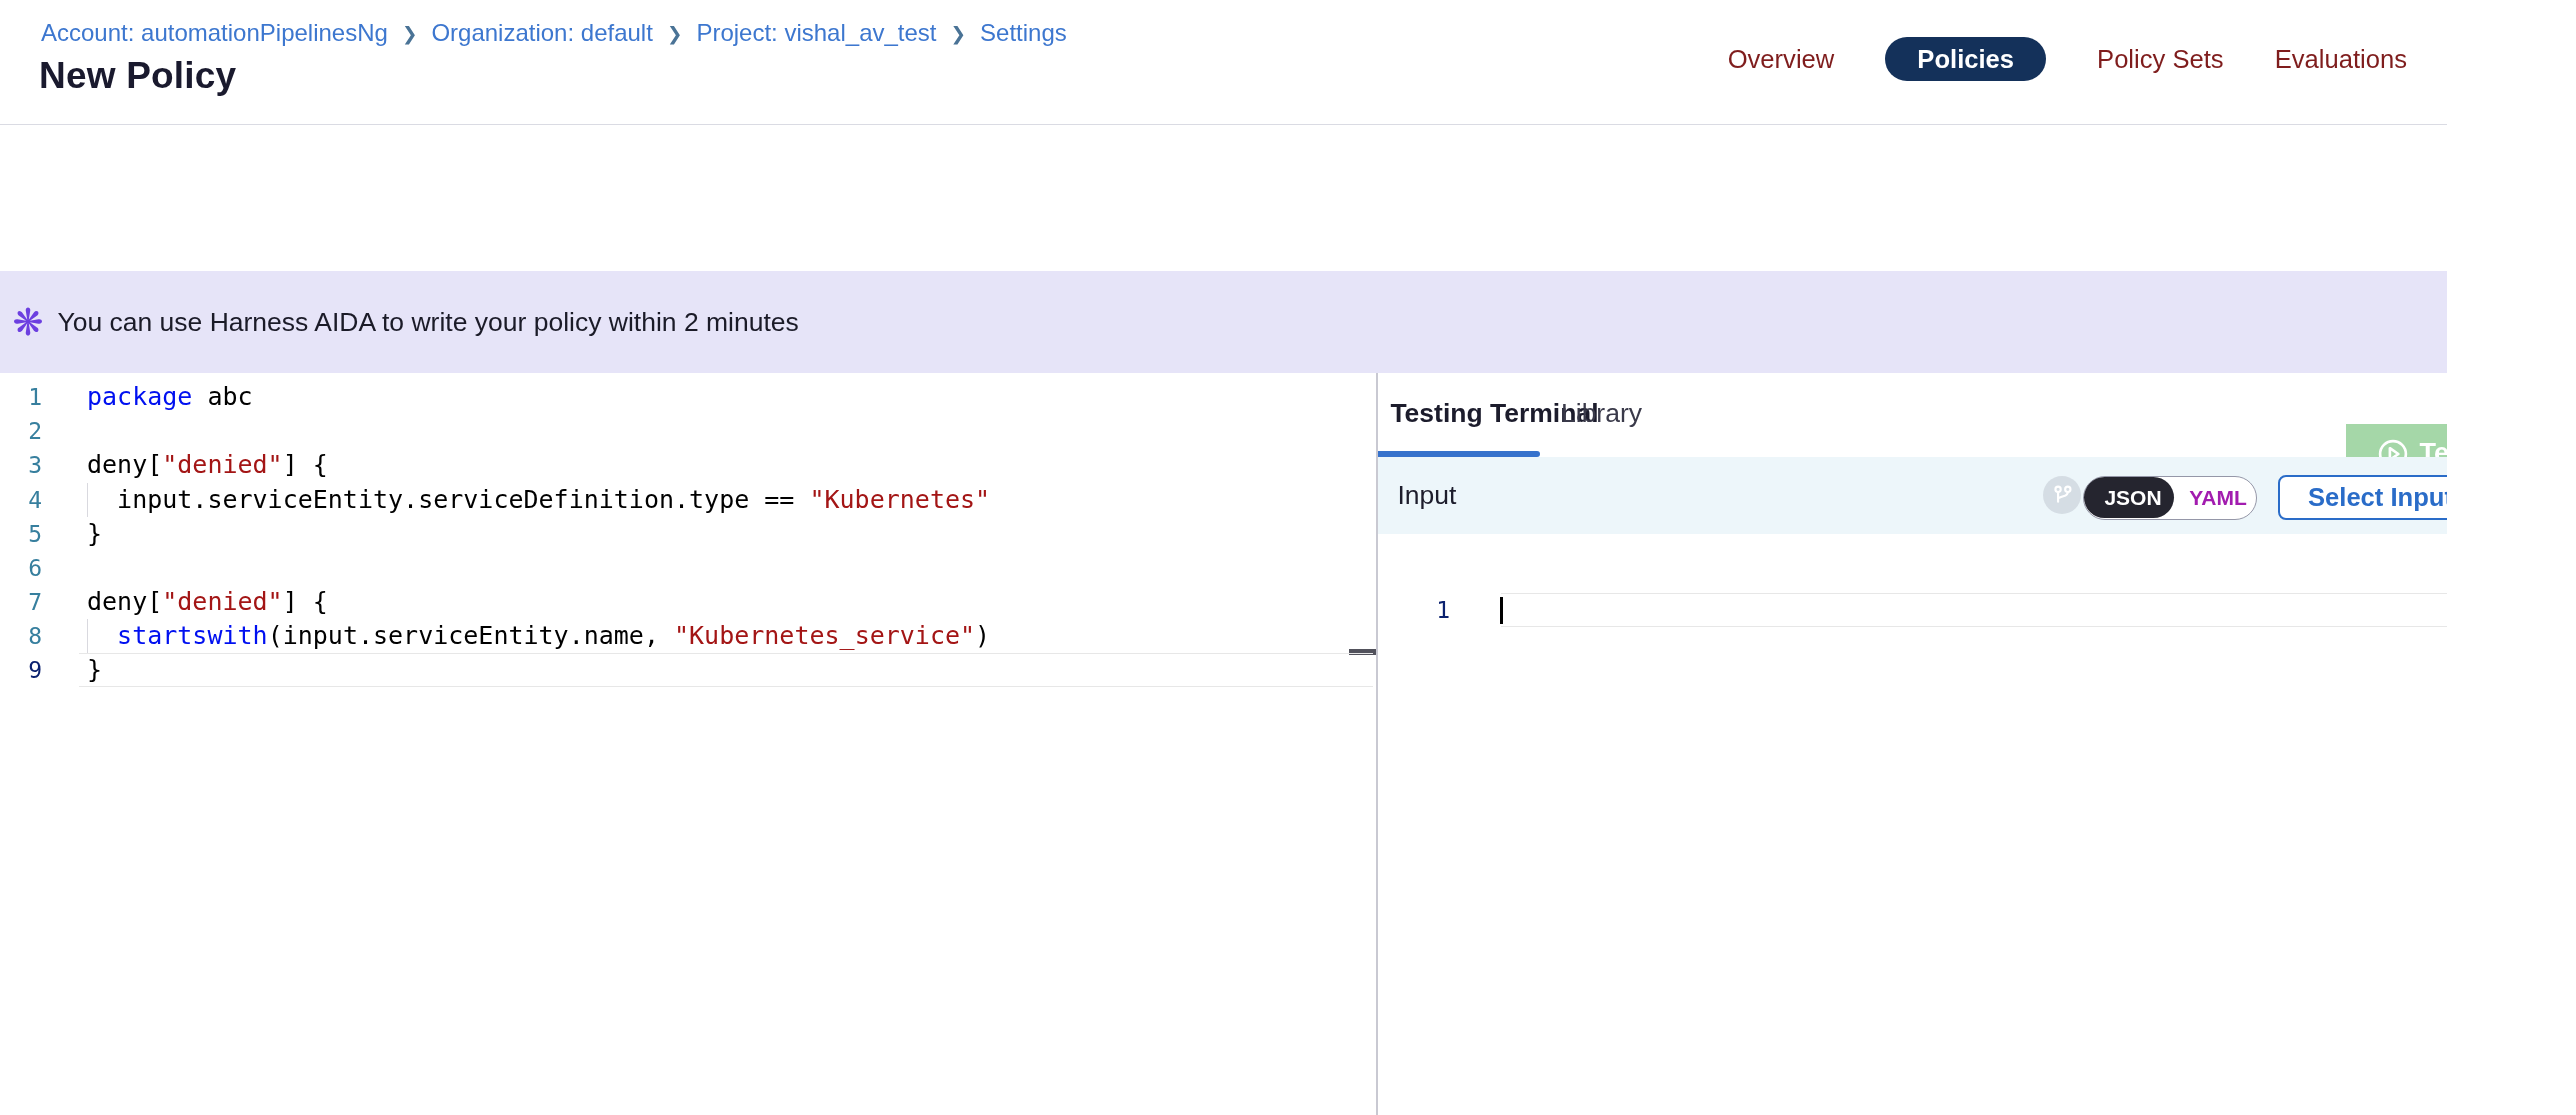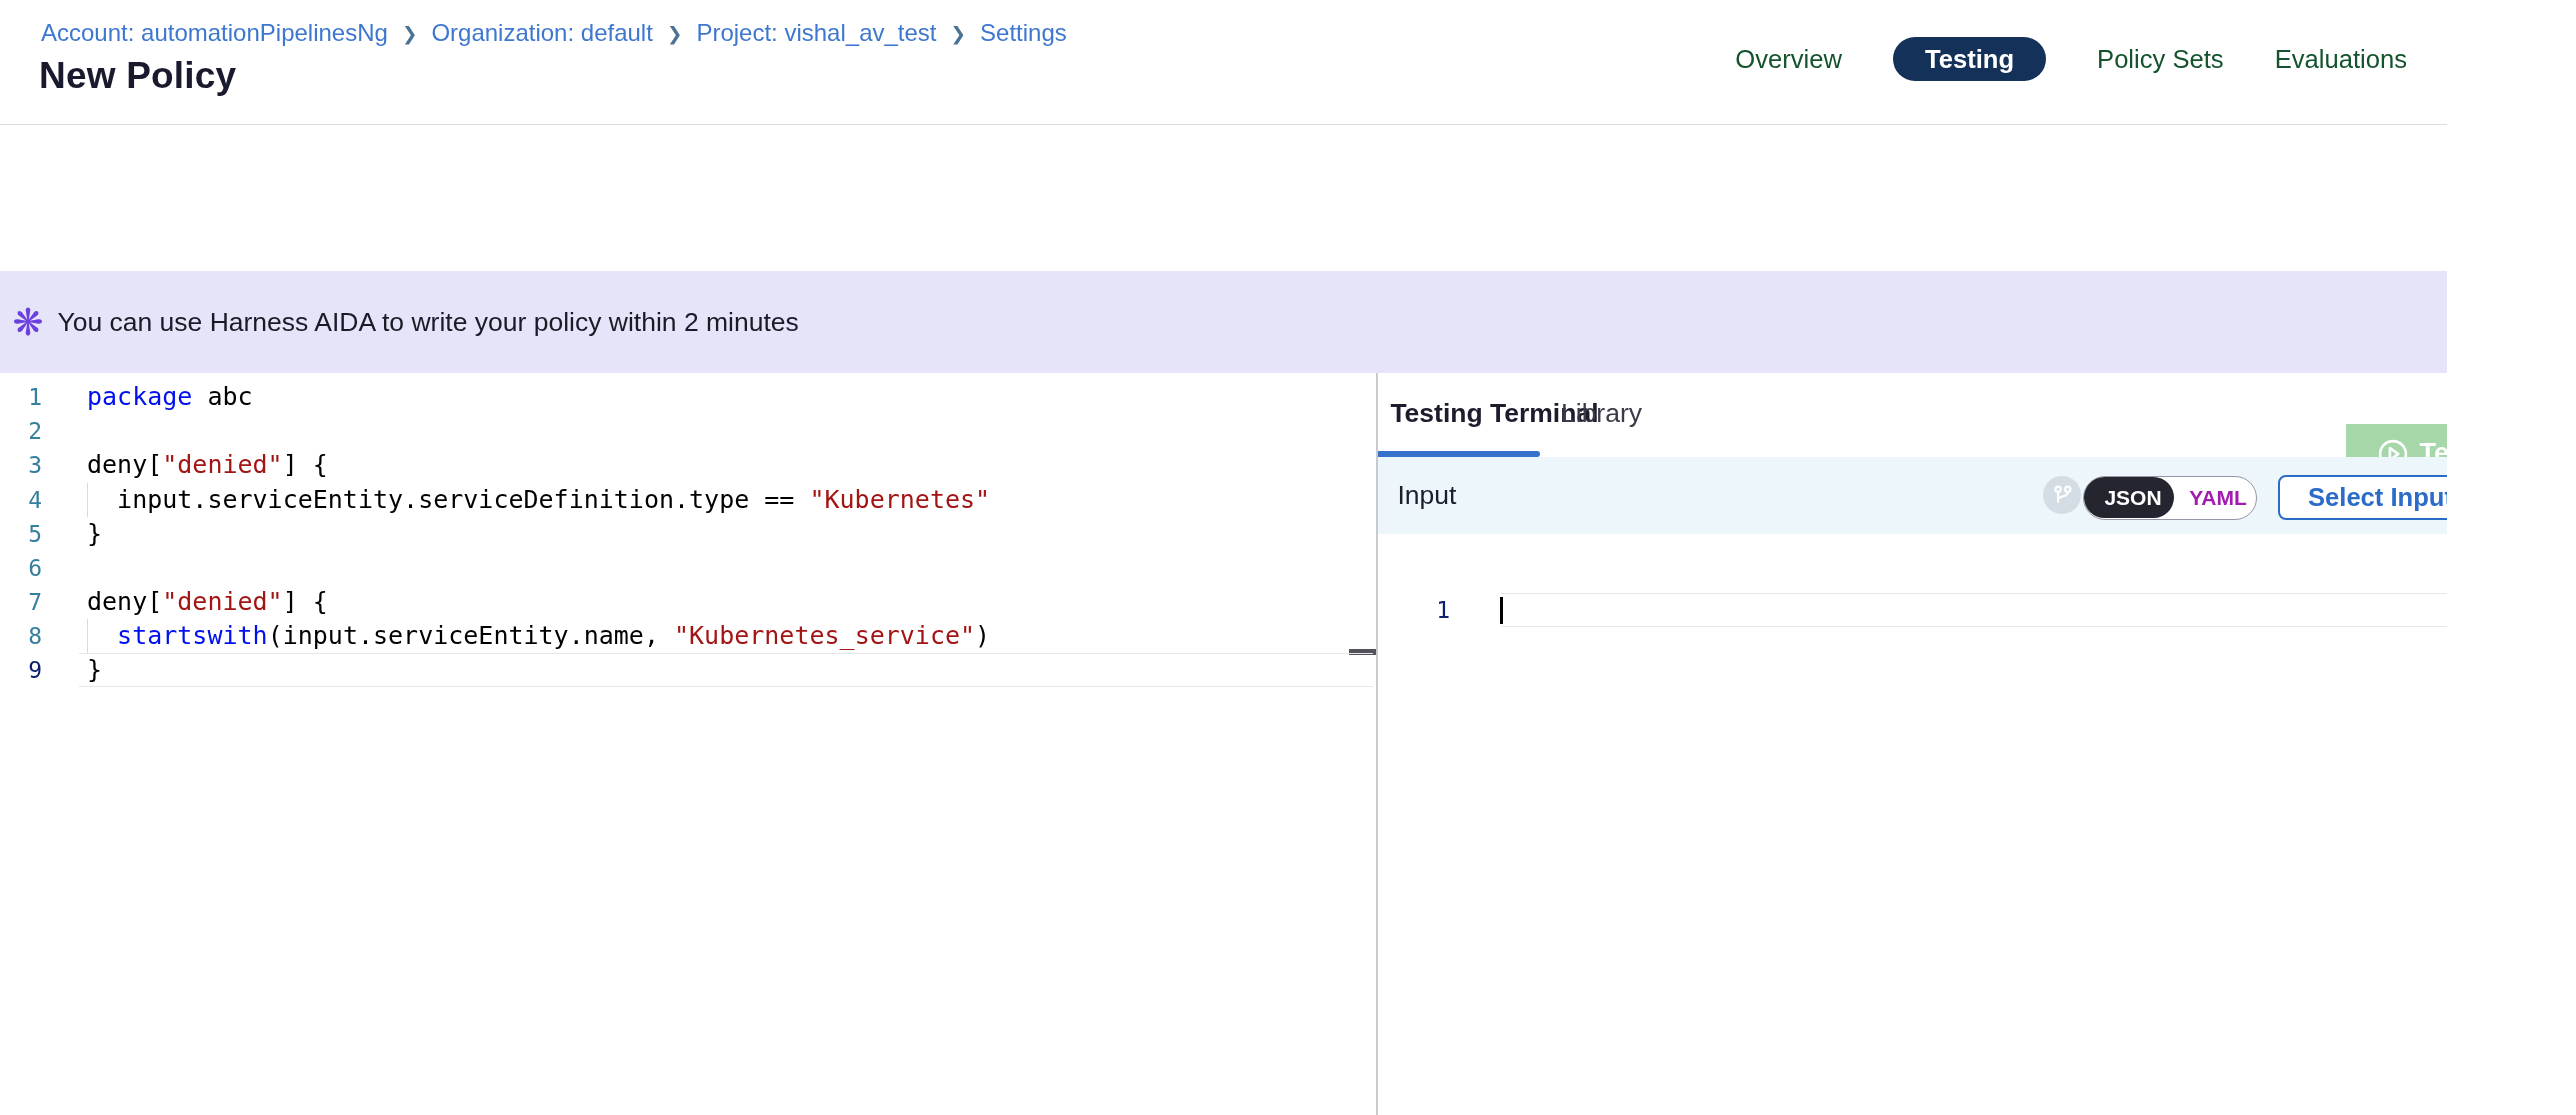--- a/index.html
+++ b/index.html
@@ -8,21 +8,21 @@
   .screen { position:relative; width:2447px; height:1116px; background:#fff; overflow:hidden; }
 
   
   .header { position:absolute; left:0; top:0; width:2513px; height:125px; background:#fff; border-bottom:1.8px solid #dadbe3; }
   .breadcrumb { position:absolute; left:41px; top:19.4px; display:flex; align-items:center; gap:14px; font-size:24px; color:#3d77cf; }
   .breadcrumb a { color:#3d77cf; text-decoration:none; cursor:pointer; }
   .crumb-sep { font-size:18.5px; color:#4a7396; padding-top:1.8px; }
   .page-title { position:absolute; left:39px; top:55px; font-size:37px; font-weight:700; color:#1a1a2e; letter-spacing:0.2px; }
 
   .top-nav { position:absolute; right:106px; top:37px; height:44px; display:flex; align-items:center; gap:51px; }
-  .nav-link { font-size:25.6px; color:#14532d; cursor:pointer; }
+  .nav-link { font-size:25.6px; color:#7f1d1d; cursor:pointer; }
   .nav-pill { background:#14315a; color:#fff; font-weight:700; font-size:25.6px; height:44px; line-height:44px; padding:0 32px; border-radius:22px; cursor:pointer; }
 
   
   .policy-bar { position:absolute; left:0; top:127px; width:2513px; height:144px; background:#fff; }
   .policy-name-row { position:absolute; left:39px; top:0; height:144px; display:flex; align-items:center; gap:21px; }
   .policy-name { font-size:29px; font-weight:700; color:#1d1d2e; }
   .icon-btn { background:none; border:none; cursor:pointer; display:flex; align-items:center; }
   .actions { position:absolute; right:99px; top:177px; display:flex; gap:17px; }
   .btn-outline { display:flex; align-items:center; justify-content:center; gap:10.6px; height:46px; padding:0 26.5px;
     background:#fff; border:2.2px solid #2a6cc8; border-radius:8px; color:#2a6cc8; font-size:25.6px; font-weight:600; cursor:pointer; font-family:"Liberation Sans",sans-serif; }
@@ -89,21 +89,21 @@
       <a>Organization: default</a>
       <span class="crumb-sep">❯</span>
       <a>Project: vishal_av_test</a>
       <span class="crumb-sep">❯</span>
       <a>Settings</a>
     </div>
     <div class="page-title">New Policy</div>
 
     <div class="top-nav">
       <span class="nav-link">Overview</span>
-      <span class="nav-pill">Testing</span>
+      <span class="nav-pill">Policies</span>
       <span class="nav-link">Policy Sets</span>
       <span class="nav-link">Evaluations</span>
     </div>
   </div>
 
   <div class="policy-bar">
     <div class="actions">
       <button class="btn-outline">
         <span style="display:flex;">
           <svg width="24" height="24" viewBox="0 0 27 27" fill="none">

